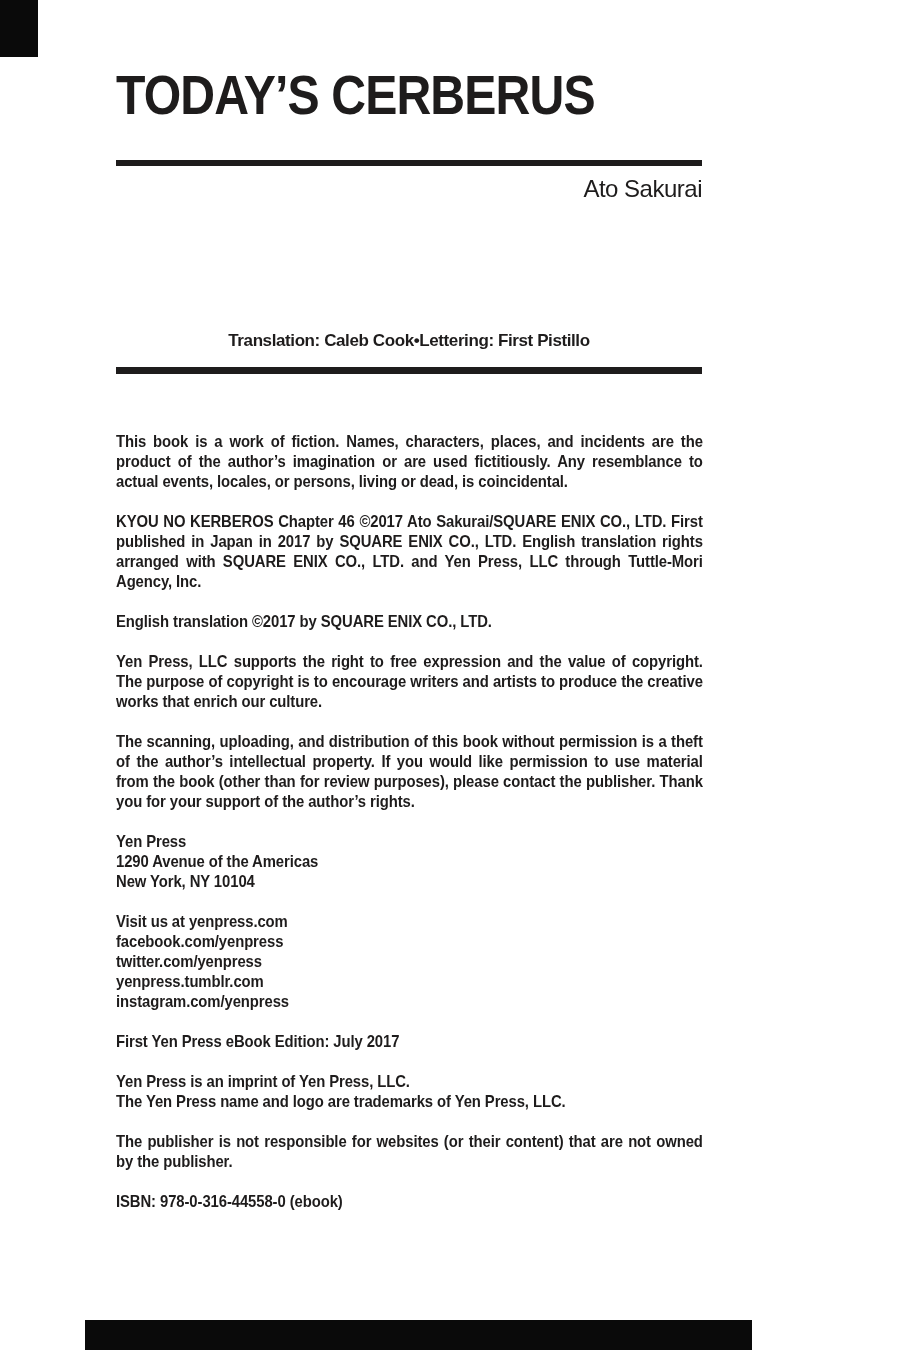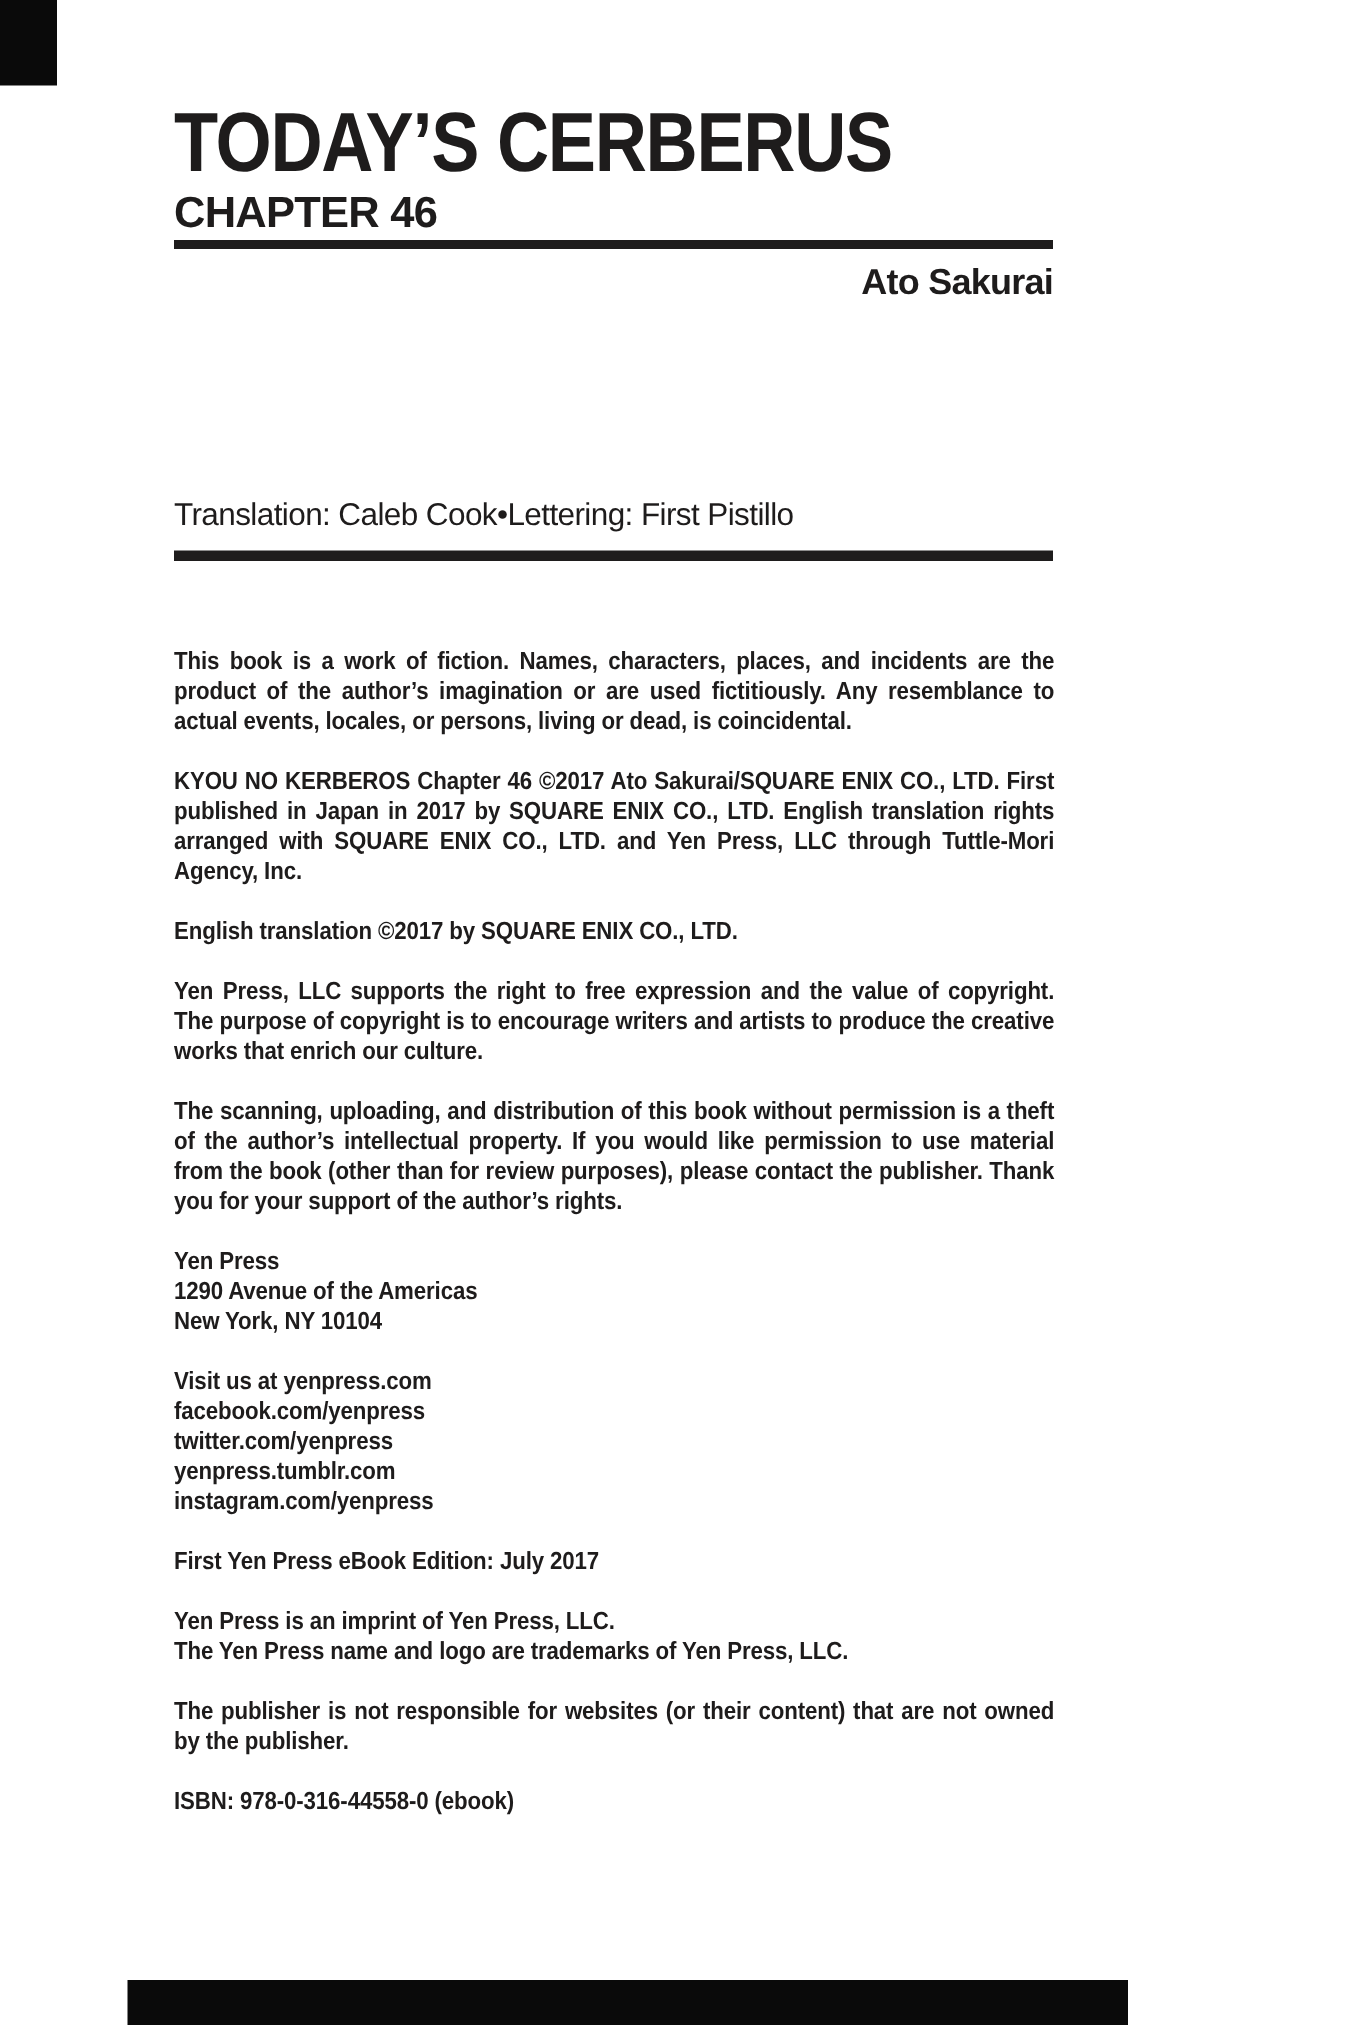--- a/index.html
+++ b/index.html
@@ -28,29 +28,29 @@
     letter-spacing: -0.5px; white-space: nowrap;
   }
   .rule {
     background: var(--ink, #1e1c1c);
     left: 116px; width: 586px;
   }
   .rule-chapter { top: 160px; height: 6px; }
   .author-name {
     left: 116px; top: 177px; width: 586px;
     text-align: right;
-    font-size: 24px; font-weight: 700; line-height: 1;
+    font-size: 24px; font-weight: 400; line-height: 1;
     letter-spacing: -0.5px;
   }
 
   
   .credits-row {
     left: 116px; top: 332px; width: 586px;
-    display: flex; justify-content: flex-start; align-items: baseline;
-    font-size: 21px; font-weight: 400; line-height: 1.1;
+    display: flex; justify-content: center; align-items: baseline;
+    font-size: 17px; font-weight: 700; line-height: 1.1;
     letter-spacing: -0.4px; white-space: nowrap;
   }
   .rule-credits { top: 367px; height: 7px; }
 
   
   .body-block {
     left: 116px; top: 431px; width: 652px;
     transform: scaleX(0.9); transform-origin: 0 0;
     font-size: 16.5px; font-weight: 700; line-height: 20px;
     letter-spacing: -0.1px;
@@ -71,21 +71,20 @@
   }
 </style>
 </head>
 <body>
 
 <div class="page">
 
   <div class="abs corner-art"></div>
 
   <div class="abs book-title">TODAY’S CERBERUS</div>
-  <div class="abs chapter-title">CHAPTER 46</div>
   <div class="abs rule rule-chapter"></div>
   <div class="abs author-name">Ato Sakurai</div>
 
   <div class="abs credits-row">
     <span>Translation: Caleb Cook</span>
     <span>•</span>
     <span>Lettering: First Pistillo</span>
   </div>
   <div class="abs rule rule-credits"></div>
 

